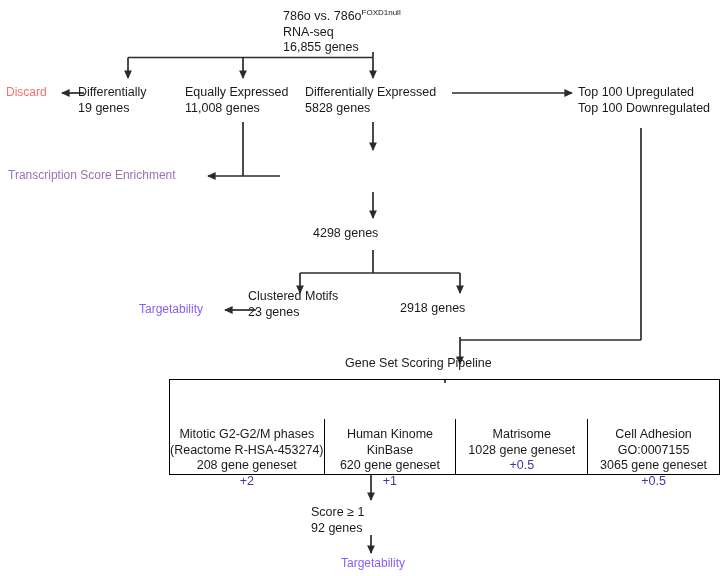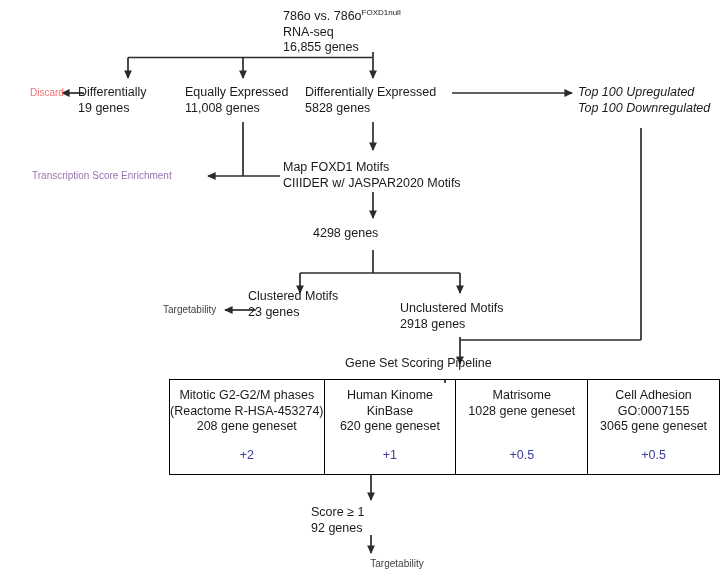--- a/index.html
+++ b/index.html
@@ -28,28 +28,27 @@
     position: absolute;
     text-align: left;
     font-size: 12.5px;
     line-height: 15.5px;
     color: #1a1a1a;
     white-space: nowrap;
   }
   .node .ln { display: block; }
   .accent {
     position: absolute;
-    font-size: 10px;
+    font-size: 12px;
     line-height: 15.5px;
     white-space: nowrap;
-    margin-left: 24px;
   }
   .discard  { color: #F4716F; }
   .tfenrich { color: #9B72B0; }
-  .target   { color: #404040; }
+  .target   { color: #8b5cf6; }
 
   #scoretable {
     position: absolute;
     left: 169px;
     top: 379px;
     width: 551px;
     height: 96px;
     border: 1.6px solid #000;
     box-sizing: border-box;
     display: flex;
@@ -59,20 +58,21 @@
     box-sizing: border-box;
     border-right: 1.4px solid #000;
     display: flex;
     flex-direction: column;
     align-items: center;
     justify-content: flex-start;
     padding-top: 8px;
     text-align: center;
     font-size: 12.5px;
     line-height: 15.5px;
+    margin-top: 39px;
   }
   .tcell:last-child { border-right: none; text-align: center; }
   .tcell .ln { display: block; white-space: nowrap; }
   .tcell .score {
     margin-top: auto;
     margin-bottom: 11px;
     color: #3B3B9E;
     font-size: 12.5px;
   }
   sup { font-size: 8px; vertical-align: super; }
@@ -147,45 +147,40 @@
   <div class="node" style="left:185px; top:85px; width:116px;">
     <span class="ln">Equally Expressed</span>
     <span class="ln">11,008 genes</span>
   </div>
 
   <div class="node" style="left:305px; top:85px; width:136px;">
     <span class="ln">Differentially Expressed</span>
     <span class="ln">5828 genes</span>
   </div>
 
-  <div class="node" style="left:578px; top:85px; width:146px;font-style:italic;">
+  <div class="node" style="left:578px; top:85px; width:146px;">
     <span class="ln">Top 100 Upregulated</span>
     <span class="ln">Top 100 Downregulated</span>
   </div>
 
   <div class="accent tfenrich" style="left:8px; top:168px;">Transcription Score Enrichment</div>
 
-  <div class="node" style="left:283px; top:160px; width:180px;">
-    <span class="ln">Map FOXD1 Motifs</span>
-    <span class="ln">CIIIDER w/ JASPAR2020 Motifs</span>
-  </div>
 
   <div class="node" style="left:313px; top:226px; width:120px;">
     <span class="ln">4298 genes</span>
   </div>
 
   <div class="accent target" style="left:139px; top:302px;">Targetability</div>
 
   <div class="node" style="left:248px; top:289px; width:104px;">
     <span class="ln">Clustered Motifs</span>
     <span class="ln">23 genes</span>
   </div>
 
   <div class="node" style="left:400px; top:301px; width:120px;">
-    <span class="ln">Unclustered Motifs</span>
     <span class="ln">2918 genes</span>
   </div>
 
   <div class="node" style="left:345px; top:356px; width:200px;">
     <span class="ln">Gene Set Scoring Pipeline</span>
   </div>
 
   <div id="scoretable">
 
     <div class="tcell">

